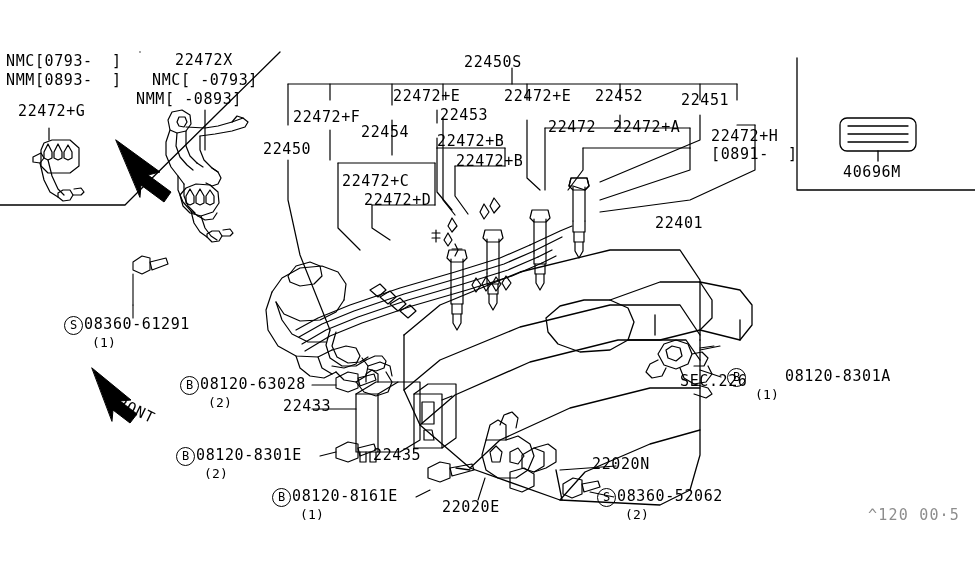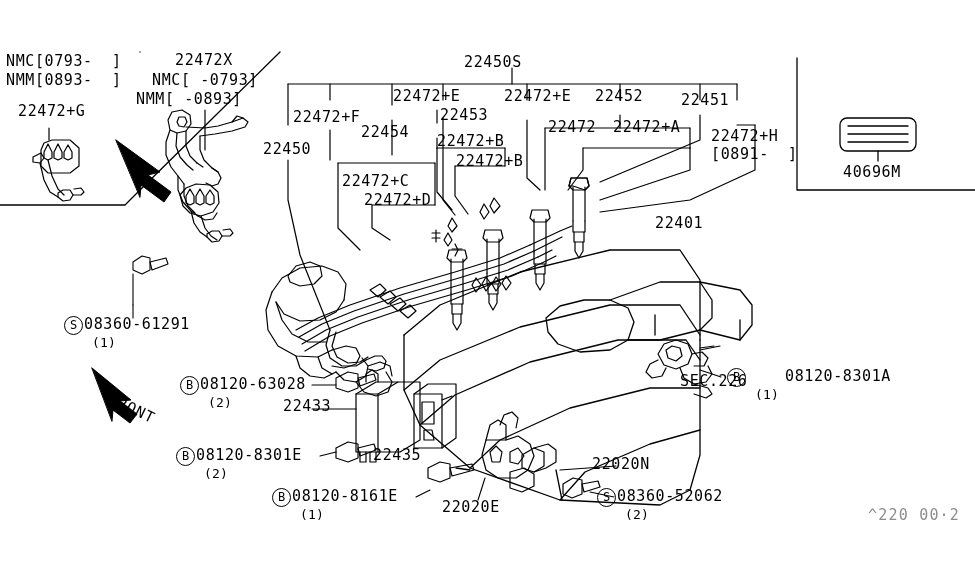--- a/index.html
+++ b/index.html
@@ -387,15 +387,15 @@
   <div class="lbl qty" style="left:300px;top:506px;">(1)</div>
 
   <div class="cmark" style="left:727px;top:368px;">B</div>
   <div class="lbl" style="left:785px;top:368px;text-align:center;">08120-8301A</div>
   <div class="lbl qty" style="left:755px;top:386px;">(1)</div>
 
   <div class="cmark" style="left:597px;top:488px;">S</div>
   <div class="lbl" style="left:617px;top:488px;">08360-52062</div>
   <div class="lbl qty" style="left:625px;top:506px;">(2)</div>
 
-  <div class="code-faint" style="left:868px;top:506px;">^220 00·2</div>
+  <div class="code-faint" style="left:868px;top:506px;">^120 00·5</div>
 
 </div>
 
 </body></html>

